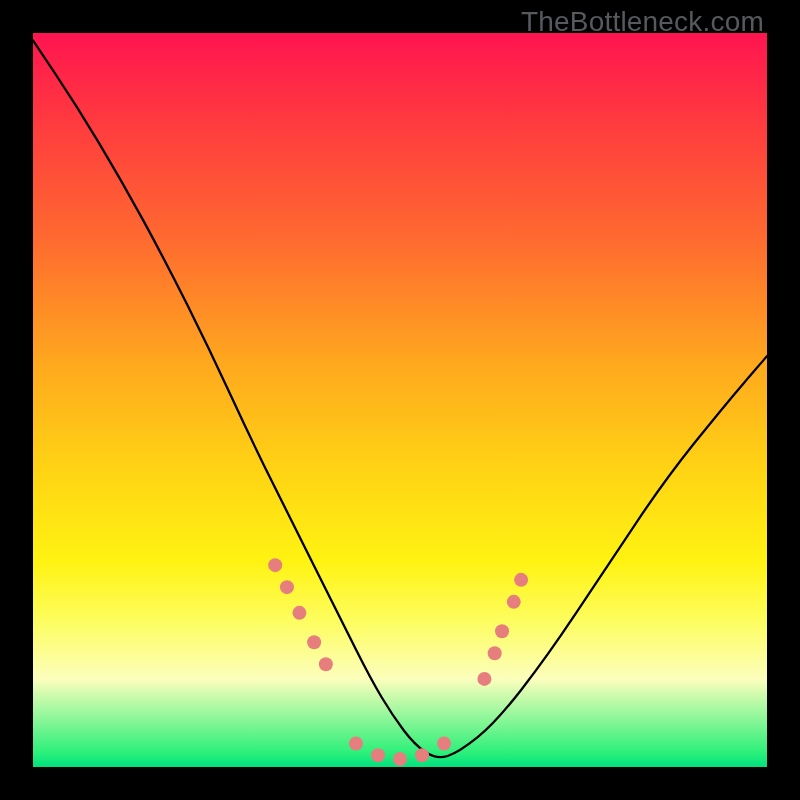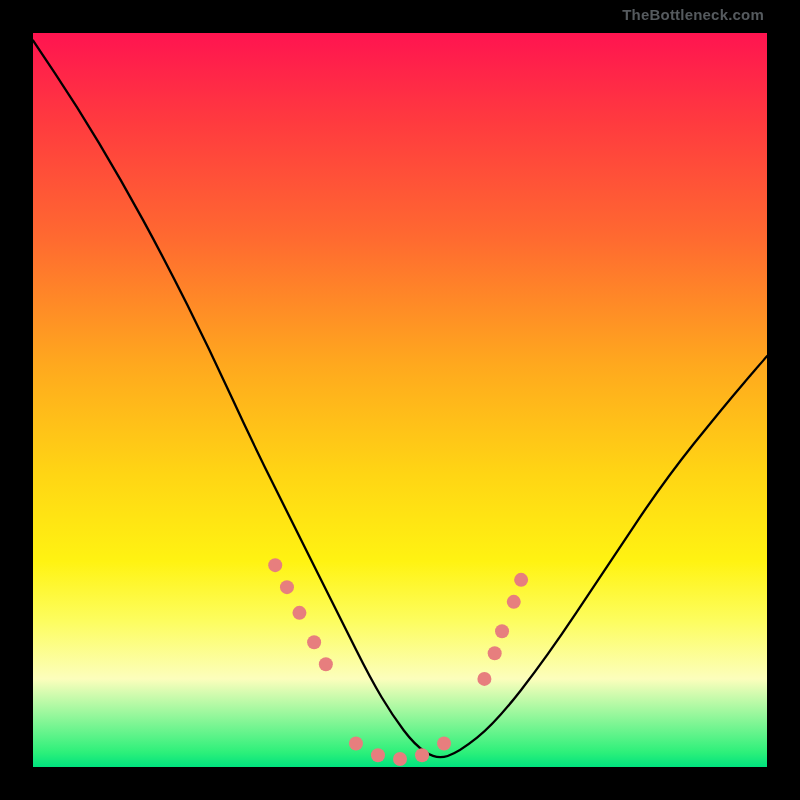--- a/index.html
+++ b/index.html
@@ -46,22 +46,22 @@
     position: absolute;
     inset: 0;
     width: 734px;
     height: 734px;
   }
   .attribution {
     position: absolute;
     top: 6px;
     right: 36px;
     color: #555a5e;
-    font-size: 15px;
-    font-weight: 700;
+    font-size: 28px;
+    font-weight: 400;
     letter-spacing: 0.2px;
     user-select: none;
   }
 </style>
 </head>
 <body>
 
 <div class="stage">
 
   <div class="attribution">TheBottleneck.com</div>

